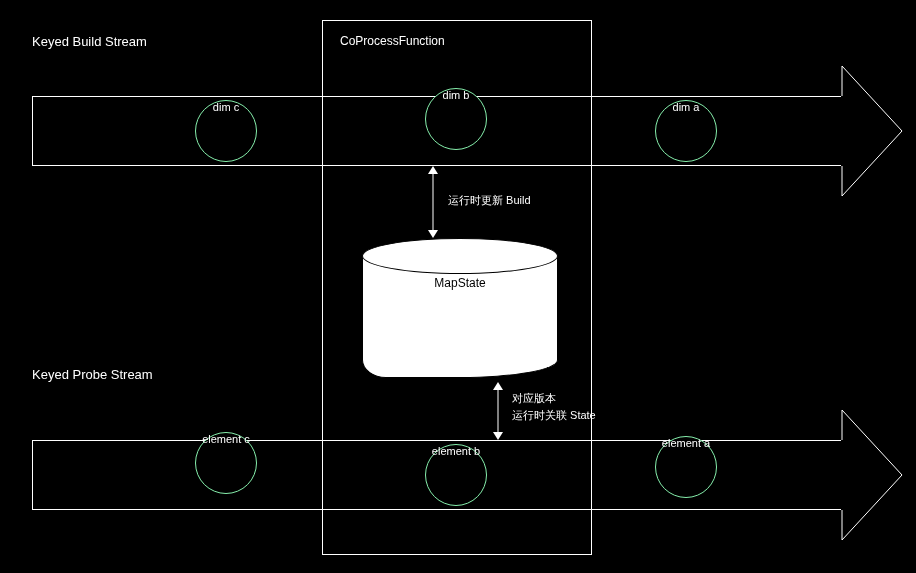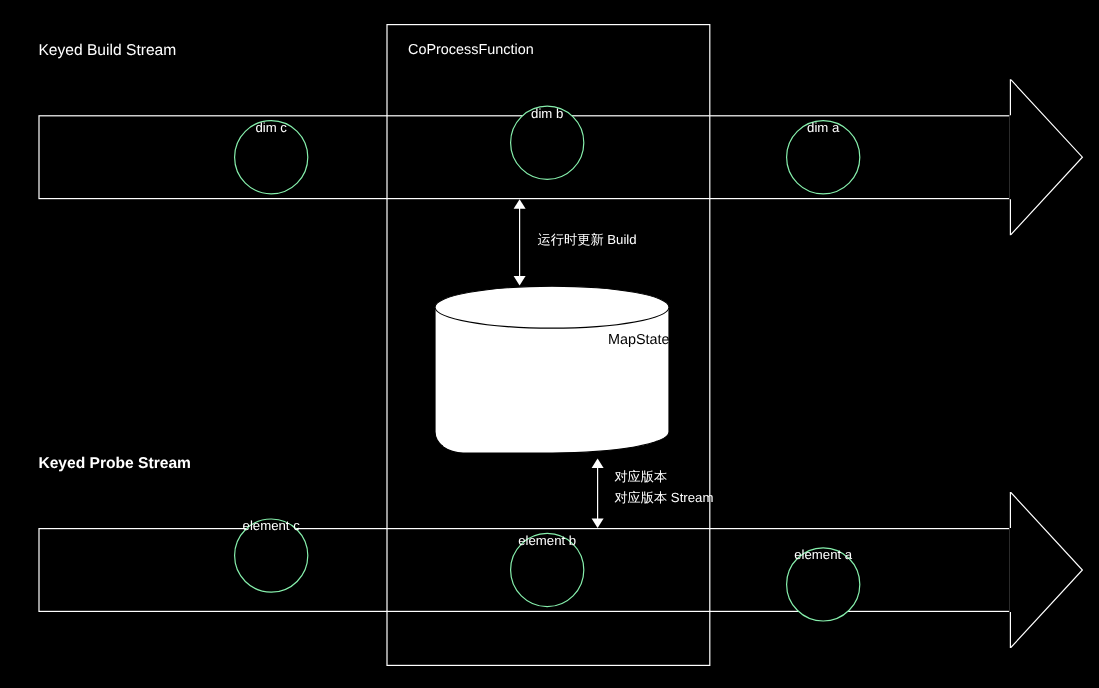--- a/index.html
+++ b/index.html
@@ -6,33 +6,33 @@
 body{width:916px;height:573px;background:#000;font-family:Arial,sans-serif;position:relative;overflow:hidden}
 .label{position:absolute;color:#fff;font-size:13px}
 .arrow-body{position:absolute;border:1px solid #fff;height:70px}
 .circle{position:absolute;width:62px;height:62px;border:1px solid #86efac;border-radius:50%;display:flex;align-items:flex-start;justify-content:center;color:#fff;font-size:11px;text-align:center;background:#000}
 .fn-box{position:absolute;border:1px solid #fff;left:322px;top:20px;width:270px;height:535px}
 .fn-title{position:absolute;left:340px;top:34px;color:#fff;font-size:12px}
 .db{position:absolute;left:362px;top:238px;width:196px;height:140px}
 .db-top{width:196px;height:36px;border:1px solid #000;background:#fff;border-radius:50%;position:absolute;top:0;z-index:2}
 .db-body{width:196px;height:122px;background:#fff;border:1px solid #000;border-top:none;position:absolute;top:18px;border-radius:0 0 98px 24px/0 0 18px 18px}
 .db-bottom{width:196px;height:36px;border:1px solid #000;border-top:none;background:#fff;border-radius:50%;position:absolute;bottom:0}
-.db-content{position:absolute;top:38px;width:196px;text-align:right;font-size:11px;color:#000;z-index:3}
+.db-content{position:absolute;top:38px;width:196px;text-align:center;font-size:11px;color:#000;z-index:3}
 .db-title{font-size:12px;margin-bottom:8px}
 .db-line{margin:2px 0}
 .bi-arrow{position:absolute;width:12px;text-align:center}
 .bi-line{position:absolute;left:50%;width:1px;background:#fff;transform:translateX(-50%)}
 .bi-ah{position:absolute;left:50%;width:0;height:0;transform:translateX(-50%)}
 .anno{position:absolute;color:#fff;font-size:11px;line-height:1.5}
 </style>
 </head>
 <body>
 
 <div class="label" style="left:32px;top:34px;font-weight:400">Keyed Build Stream</div>
-<div class="label" style="left:32px;top:378px;font-weight:700">Keyed Probe Stream</div>
+<div class="label" style="left:32px;top:367px;font-weight:400">Keyed Probe Stream</div>
 
 <div class="fn-box"></div>
 <div class="fn-title">CoProcessFunction</div>
 
 <div class="arrow-body" style="left:32px;top:96px;width:810px"></div>
 <svg style="position:absolute;left:838px;top:66px" width="72" height="130">
 <polygon points="4,0 64,65 4,130 4,100 4,30" fill="#000" stroke="#fff" stroke-width="1"></polygon>
 <line x1="4" y1="30" x2="4" y2="100" stroke="#000" stroke-width="2"></line>
 </svg>
 
@@ -51,21 +51,21 @@
 <div class="circle" style="left:655px;top:100px">
     <span>dim a</span>
   </div>
 
 <div class="circle" style="left:195px;top:432px;line-height:1.2">
     <span>element c</span>
   </div>
 <div class="circle" style="left:425px;top:444px;line-height:1.2">
     <span>element b</span>
   </div>
-<div class="circle" style="left:655px;top:456px;line-height:1.2">
+<div class="circle" style="left:655px;top:436px;line-height:1.2">
     <span>element a</span>
   </div>
 
 <div class="db">
 <div class="db-bottom"></div>
 <div class="db-body"></div>
 <div class="db-top"></div>
 <div class="db-content">
 <div class="db-title">MapState</div>
 </div>
@@ -78,14 +78,14 @@
 </div>
 <div class="anno" style="left:448px;top:192px">运行时更新 Build</div>
 
 <div class="bi-arrow" style="left:492px;top:382px;height:58px">
 <div class="bi-line" style="top:6px;height:46px"></div>
 <div class="bi-ah" style="top:0;border-left:5px solid transparent;border-right:5px solid transparent;border-bottom:8px solid #fff"></div>
 <div class="bi-ah" style="bottom:0;border-left:5px solid transparent;border-right:5px solid transparent;border-top:8px solid #fff"></div>
 </div>
 <div class="anno" style="left:512px;top:390px">
 <div>对应版本</div>
-<div>对应版本 Stream</div>
+<div>运行时关联 State</div>
 </div>
 
 </body></html>

